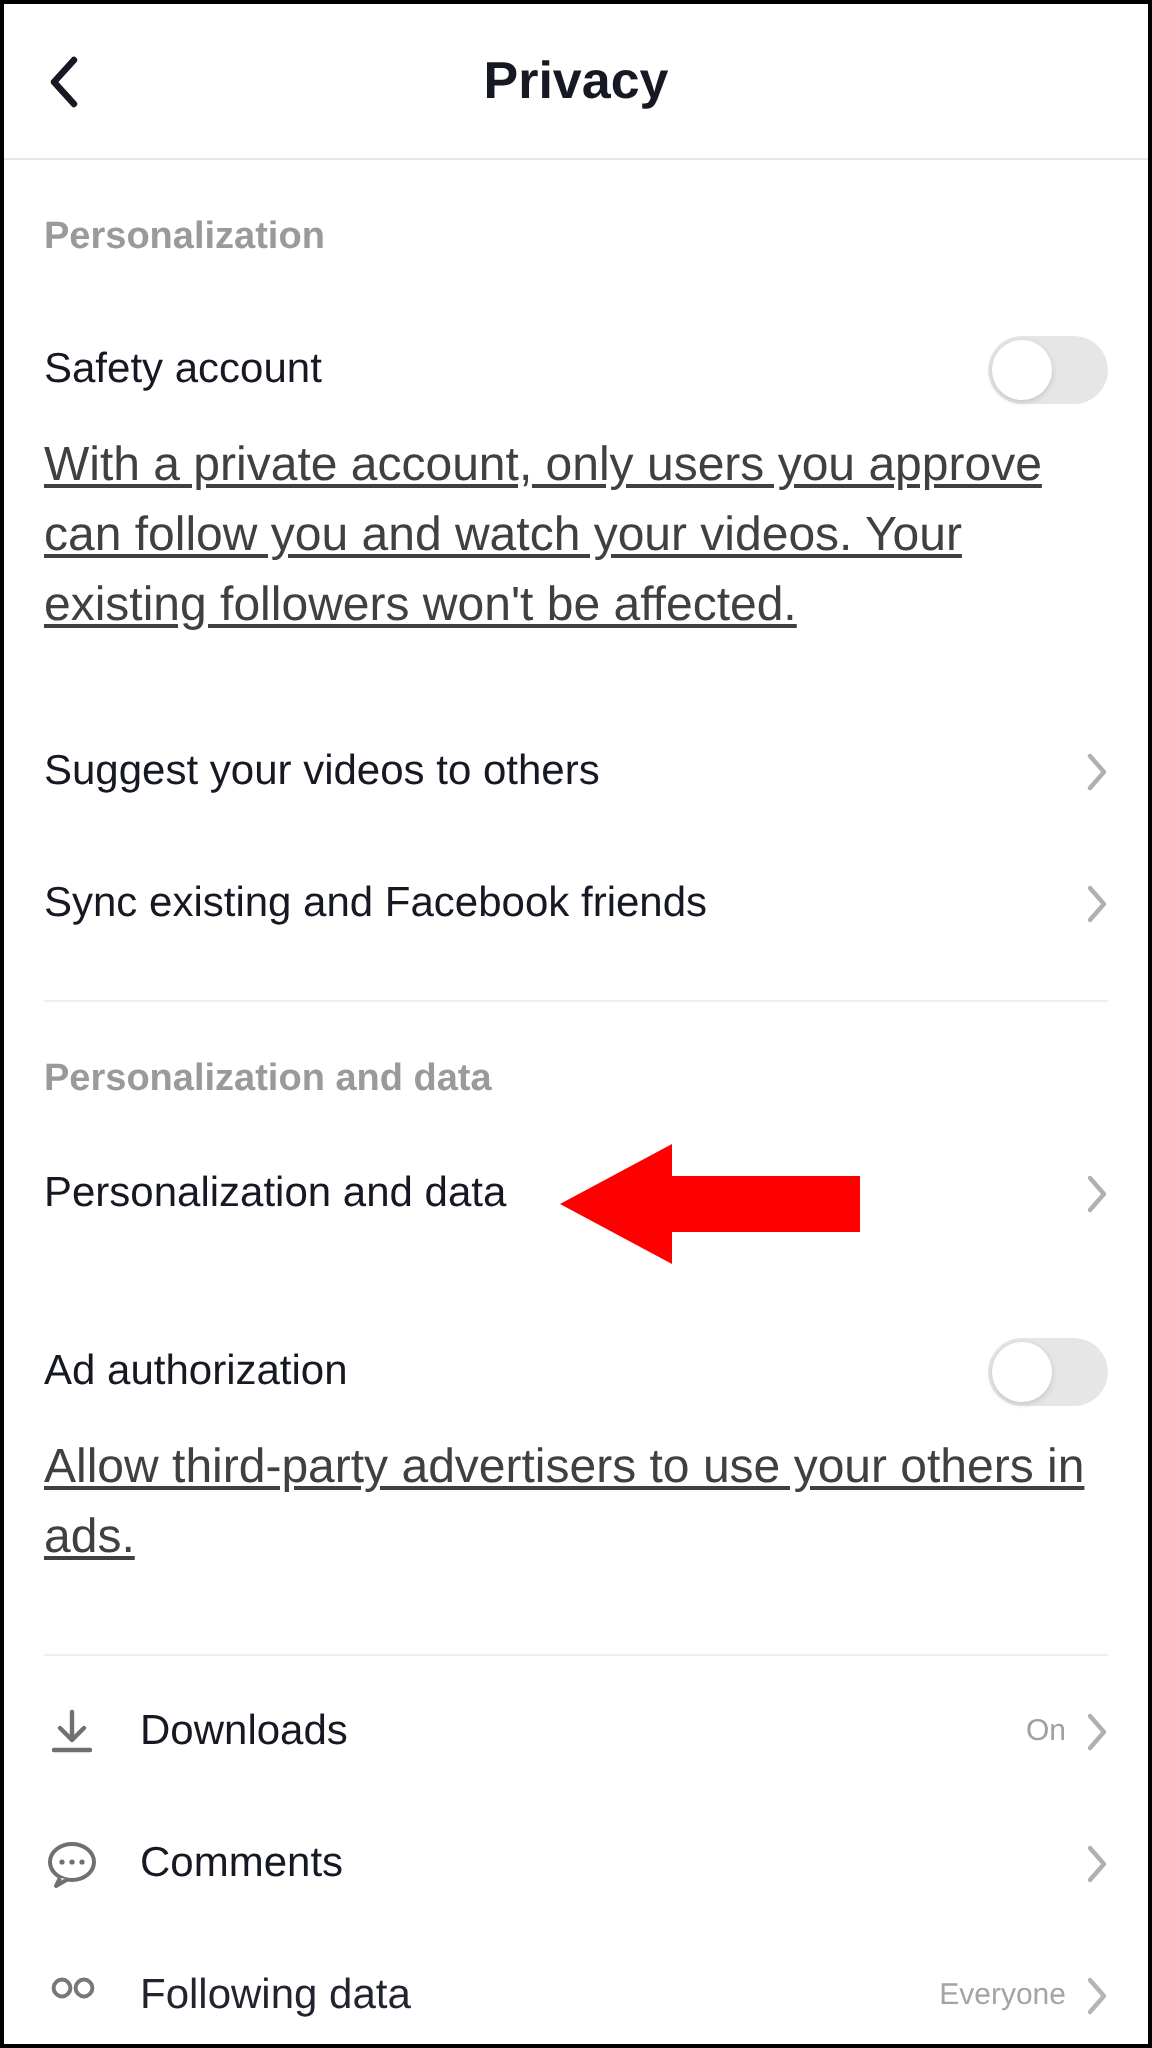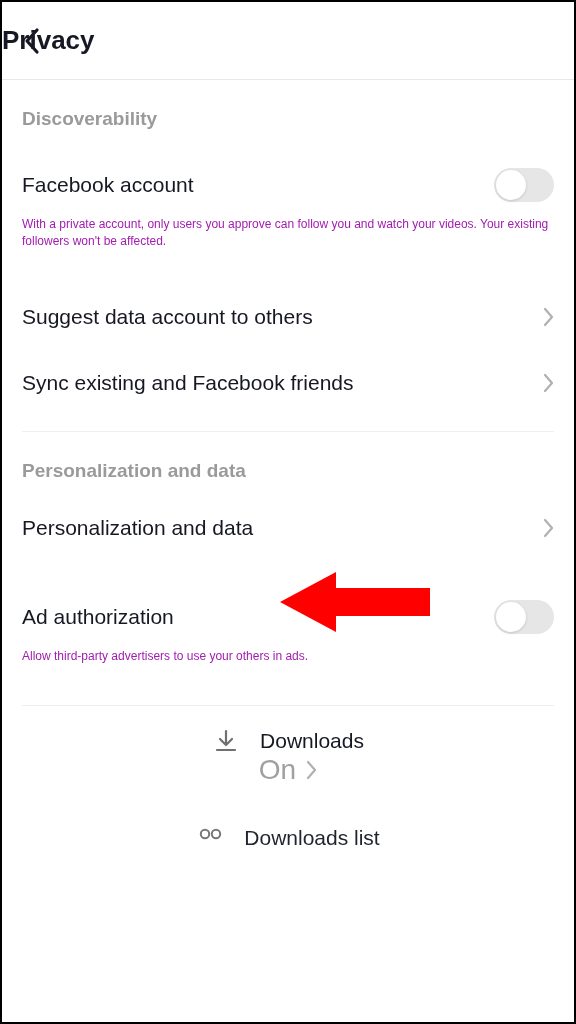--- a/index.html
+++ b/index.html
@@ -8,20 +8,21 @@
       background: #fff;
       width: 576px;
       height: 1024px;
       border: 2px solid #000;
       overflow: hidden;
       position: relative;
     }
     .header {
       display: flex;
       align-items: center;
+      justify-content: center;
       height: 78px;
       border-bottom: 1px solid #e8e8e8;
       position: relative;
     }
     .back-btn {
       position: absolute;
       left: 22px;
       display: flex;
       align-items: center;
       justify-content: center;
@@ -51,46 +52,46 @@
     .row {
       display: flex;
       align-items: center;
       justify-content: space-between;
       padding: 14px 20px;
       min-height: 60px;
       cursor: pointer;
     }
     .row-with-icon {
       padding-left: 20px;
-      flex-direction: column;
     }
     .row-left {
       display: flex;
       align-items: center;
       gap: 20px;
     }
     .row-label {
       font-size: 21px;
       color: #161823;
       font-weight: 400;
     }
     .row-right {
       display: flex;
       align-items: center;
       gap: 10px;
     }
     .row-value {
-      font-size: 28px;
+      font-size: 15px;
       color: #a0a0a0;
     }
     .description {
-      font-size: 12px;
+      font-size: 24px;
       line-height: 1.45;
-      color: #a21caf;
+      color: #404040;
       padding: 0 20px 22px 20px;
+      text-decoration: underline;
     }
     .divider {
       height: 1px;
       background: #eeeeee;
       margin: 18px 20px 8px 20px;
     }
     .toggle {
       width: 60px;
       height: 34px;
       background: #e6e6e6;
@@ -135,31 +136,31 @@
     <svg width="16" height="28" viewBox="0 0 16 28" fill="none">
       <path d="M13 3 L3 14 L13 25" stroke="#161823" stroke-width="3.2" stroke-linecap="round" stroke-linejoin="round"></path>
     </svg>
   </div>
   <div class="title">Privacy</div>
 </div>
 
 <div class="content">
 
   <div class="section">
-    <div class="section-header">Discoverability</div>
-
-    <div class="row">
-      <div class="row-label">Facebook account</div>
+    <div class="section-header">Personalization</div>
+
+    <div class="row">
+      <div class="row-label">Safety account</div>
       <div class="toggle"></div>
     </div>
     <div class="description">With a private account, only users you approve can follow you and watch your videos. Your existing followers won't be affected.</div>
     <div class="spacer-md"></div>
 
     <div class="row">
-      <div class="row-label">Suggest data account to others</div>
+      <div class="row-label">Suggest your videos to others</div>
       <div class="chevron">
         <svg width="11" height="20" viewBox="0 0 11 20" fill="none">
             <path d="M2 2 L9 10 L2 18" stroke="#b0b0b0" stroke-width="2.2" stroke-linecap="round" stroke-linejoin="round"></path>
           </svg>
       </div>
     </div>
     <div class="spacer-sm"></div>
 
     <div class="row">
       <div class="row-label">Sync existing and Facebook friends</div>
@@ -211,31 +212,60 @@
         <div class="row-value">On</div>
         <div class="chevron">
           <svg width="11" height="20" viewBox="0 0 11 20" fill="none">
               <path d="M2 2 L9 10 L2 18" stroke="#b0b0b0" stroke-width="2.2" stroke-linecap="round" stroke-linejoin="round"></path>
             </svg>
         </div>
       </div>
     </div>
     <div class="spacer-sm"></div>
 
+    <div class="row row-with-icon">
+      <div class="row-left">
+        <span class="icon-slot">
+          <svg width="26" height="26" viewBox="0 0 26 26" fill="none">
+            <ellipse cx="13" cy="12" rx="11" ry="9" stroke="#707070" stroke-width="2" fill="none"></ellipse>
+            <path d="M7 20 L5 24 L11 20.5" stroke="#707070" stroke-width="2" fill="#fff" stroke-linejoin="round"></path>
+            <circle cx="8" cy="12" r="1.3" fill="#707070"></circle>
+            <circle cx="13" cy="12" r="1.3" fill="#707070"></circle>
+            <circle cx="18" cy="12" r="1.3" fill="#707070"></circle>
+          </svg>
+        </span>
+        <div class="row-label">Comments</div>
+      </div>
+      <div class="row-right">
+        <div class="chevron">
+          <svg width="11" height="20" viewBox="0 0 11 20" fill="none">
+              <path d="M2 2 L9 10 L2 18" stroke="#b0b0b0" stroke-width="2.2" stroke-linecap="round" stroke-linejoin="round"></path>
+            </svg>
+        </div>
+      </div>
+    </div>
     <div class="spacer-sm"></div>
 
     <div class="row row-with-icon" style="opacity:0.95;">
       <div class="row-left">
         <span class="icon-slot">
           <svg width="28" height="20" viewBox="0 0 28 20" fill="none">
             <circle cx="9" cy="6" r="4.2" stroke="#707070" stroke-width="2"></circle>
             <circle cx="20" cy="6" r="4.2" stroke="#707070" stroke-width="2"></circle>
           </svg>
         </span>
-        <div class="row-label">Downloads list</div>
+        <div class="row-label">Following data</div>
+      </div>
+      <div class="row-right">
+        <div class="row-value">Everyone</div>
+        <div class="chevron">
+          <svg width="11" height="20" viewBox="0 0 11 20" fill="none">
+              <path d="M2 2 L9 10 L2 18" stroke="#b0b0b0" stroke-width="2.2" stroke-linecap="round" stroke-linejoin="round"></path>
+            </svg>
+        </div>
       </div>
     </div>
 
   </div>
 </div>
 
 <div class="arrow-annotation">
   <svg width="150" height="76" viewBox="0 0 150 76">
     <polygon points="0,38 56,8 56,24 150,24 150,52 56,52 56,68" fill="#ff0000"></polygon>
   </svg>

